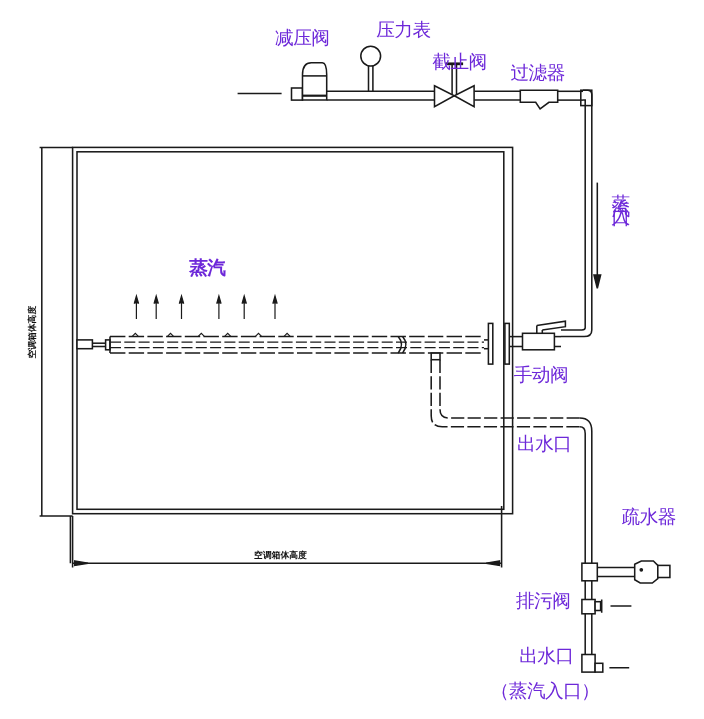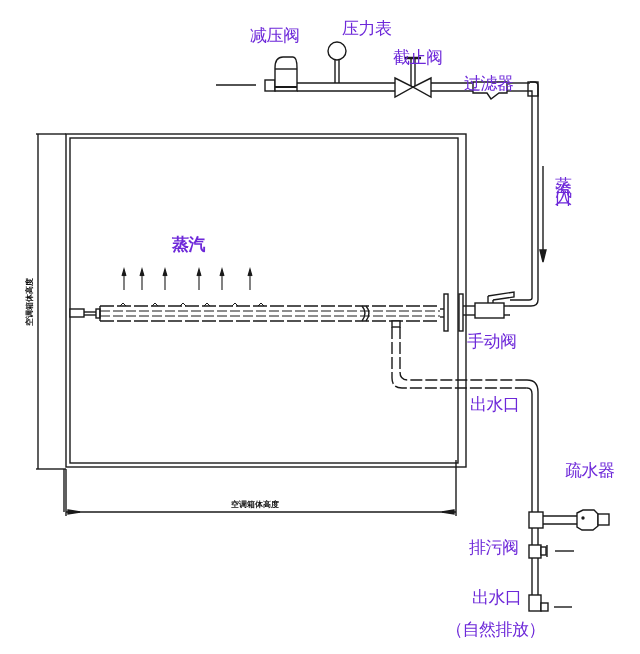--- a/index.html
+++ b/index.html
@@ -170,23 +170,23 @@
       <rect x="541" y="547" width="5" height="8" fill="#fff"></rect>
       <line x1="547" y1="545" x2="547" y2="557"></line>
       <line x1="555" y1="551" x2="574" y2="551"></line>
     </g>
   </g>
 </svg>
 
 <div class="lbl" style="left:250px;top:27px;">减压阀</div>
 <div class="lbl" style="left:342px;top:20px;">压力表</div>
 <div class="lbl" style="left:393px;top:33px;margin-top:16px;">截止阀</div>
-<div class="lbl" style="left:464px;top:75px;text-align:center;">过滤器</div>
+<div class="lbl" style="left:464px;top:59px;text-align:center;">过滤器</div>
 <div class="lbl vert" style="left:555px;top:162px;">蒸汽入口</div>
 <div class="lbl" style="left:172px;top:236px;font-weight:bold;">蒸汽</div>
 <div class="lbl" style="left:467px;top:333px;">手动阀</div>
 <div class="lbl" style="left:470px;top:396px;">出水口</div>
 <div class="lbl" style="left:565px;top:462px;">疏水器</div>
 <div class="lbl" style="left:469px;top:539px;text-align:right;">排污阀</div>
 <div class="lbl" style="left:472px;top:589px;">出水口</div>
-<div class="lbl" style="left:446px;top:621px;">（自然排放）</div>
+<div class="lbl" style="left:446px;top:621px;">（蒸汽入口）</div>
 <div class="lbl-small" style="left:0px;top:298px;width:60px;text-align:center;transform:rotate(-90deg);">空调箱体高度</div>
 <div class="lbl-small" style="left:231px;top:501px;">空调箱体高度</div>
 
 </body></html>

